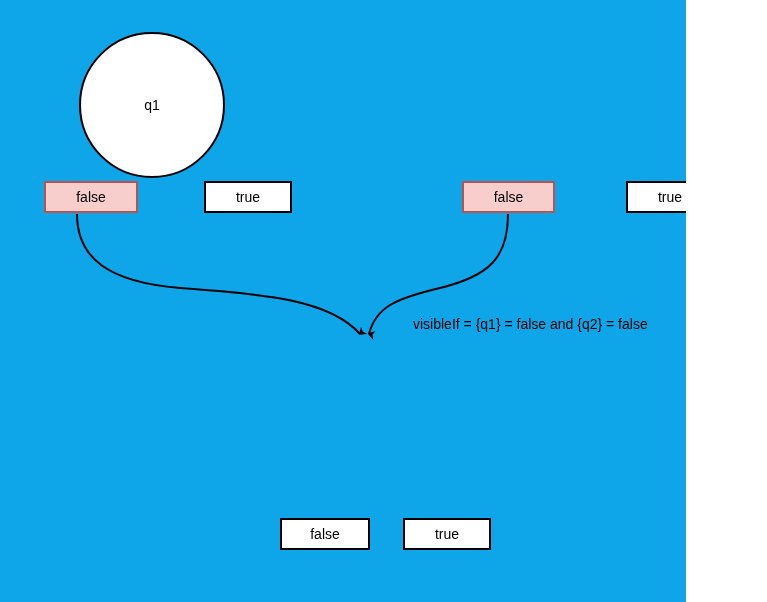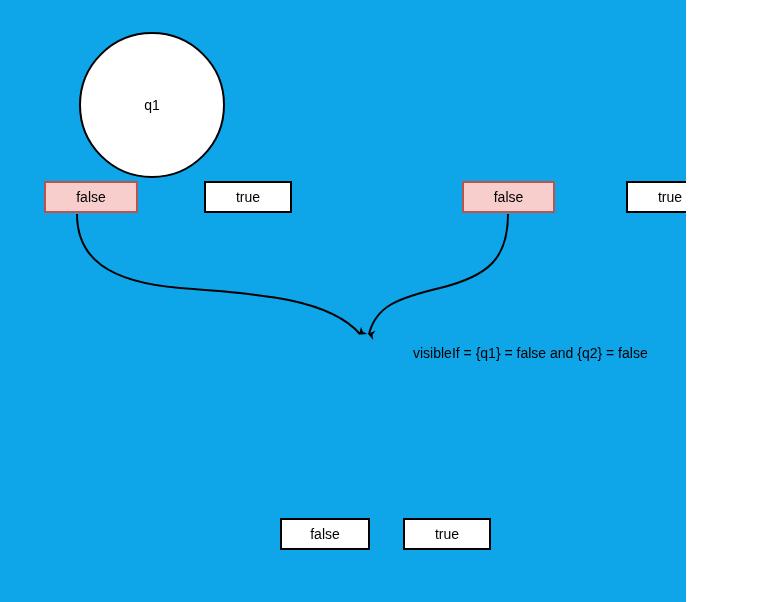--- a/index.html
+++ b/index.html
@@ -55,21 +55,20 @@
     font-size: 14px;
     color: #000000;
     line-height: 1;
   }
   .edge-text {
     position: absolute;
     font-size: 14px;
     color: #000000;
     white-space: nowrap;
     line-height: 1;
-    margin-top: 29px;
   }
 </style>
 </head>
 <body>
 
 <div id="canvas">
 
   <svg id="edges" viewBox="0 0 767 602" width="767" height="602" xmlns="http://www.w3.org/2000/svg">
     <defs>
       <marker id="arrowhead" markerWidth="10" markerHeight="10" refX="5.2" refY="6.2" orient="auto" markerUnits="userSpaceOnUse">

